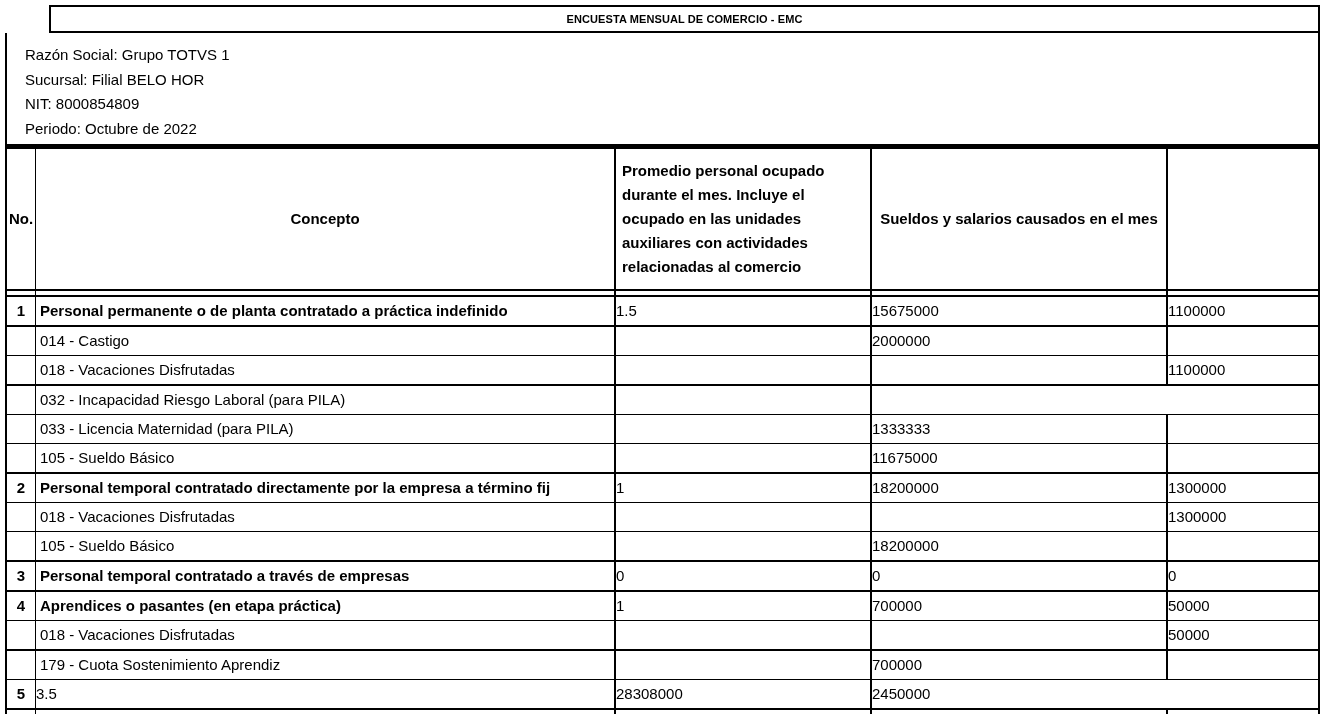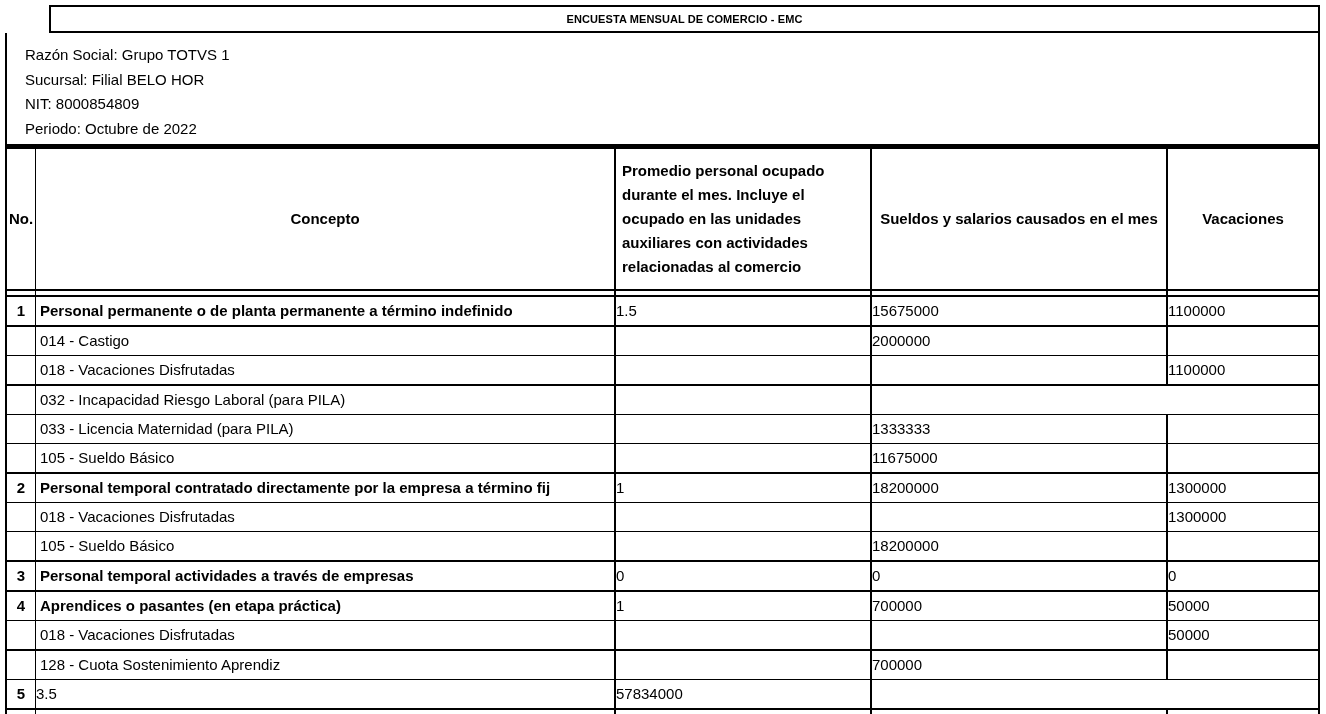--- a/index.html
+++ b/index.html
@@ -55,36 +55,35 @@
       <div>Sucursal: Filial BELO HOR</div>
       <div>NIT: 8000854809</div>
       <div>Periodo: Octubre de 2022</div>
     </div>
 
     <div class="thead">
       <div class="th th-no">No.</div>
       <div class="th th-mid">Concepto</div>
       <div class="th th-mid">Promedio personal ocupado durante el mes. Incluye el ocupado en las unidades auxiliares con actividades relacionadas al comercio</div>
       <div class="th th-mid">Sueldos y salarios causados en el mes</div>
-      <div class="th">Vacaciones</div>
     </div>
 
     <div class="vgap">
       <span class="vstub" style="left:0"></span>
       <span class="vstub" style="left:30px;width:1px"></span>
       <span class="vstub" style="left:609px"></span>
       <span class="vstub" style="left:865px"></span>
       <span class="vstub" style="left:1161px"></span>
       <span class="vstub" style="left:1313px"></span>
     </div>
 
     <div class="tbody" id="rows">
         <div class="trow bb2 bold">
           <div class="cell c-no">1</div>
-          <div class="cell c-con">Personal permanente o de planta permanente a término indefinido</div>
+          <div class="cell c-con">Personal permanente o de planta contratado a práctica indefinido</div>
           <div class="cell c-num">1.5</div>
           <div class="cell c-num">15675000</div>
           <div class="cell c-num c-vac">1100000</div>
         </div>
         <div class="trow bb1">
           <div class="cell c-no"></div>
           <div class="cell c-con">014 - Castigo</div>
           <div class="cell c-num"></div>
           <div class="cell c-num">2000000</div>
           <div class="cell c-num c-vac"></div>
@@ -132,50 +131,51 @@
         </div>
         <div class="trow bb2">
           <div class="cell c-no"></div>
           <div class="cell c-con">105 - Sueldo Básico</div>
           <div class="cell c-num"></div>
           <div class="cell c-num">18200000</div>
           <div class="cell c-num c-vac"></div>
         </div>
         <div class="trow bb2 bold">
           <div class="cell c-no">3</div>
-          <div class="cell c-con">Personal temporal actividades a través de empresas</div>
+          <div class="cell c-con">Personal temporal contratado a través de empresas</div>
           <div class="cell c-num">0</div>
           <div class="cell c-num">0</div>
           <div class="cell c-num c-vac">0</div>
         </div>
         <div class="trow bb1 bold">
           <div class="cell c-no">4</div>
           <div class="cell c-con">Aprendices o pasantes (en etapa práctica)</div>
           <div class="cell c-num">1</div>
           <div class="cell c-num">700000</div>
           <div class="cell c-num c-vac">50000</div>
         </div>
         <div class="trow bb2">
           <div class="cell c-no"></div>
           <div class="cell c-con">018 - Vacaciones Disfrutadas</div>
           <div class="cell c-num"></div>
           <div class="cell c-num"></div>
           <div class="cell c-num c-vac">50000</div>
         </div>
         <div class="trow bb1">
           <div class="cell c-no"></div>
-          <div class="cell c-con">128 - Cuota Sostenimiento Aprendiz</div>
+          <div class="cell c-con">179 - Cuota Sostenimiento Aprendiz</div>
           <div class="cell c-num"></div>
           <div class="cell c-num">700000</div>
           <div class="cell c-num c-vac"></div>
         </div>
         <div class="trow bb0 bold">
           <div class="cell c-no">5</div>
           <div class="cell c-num">3.5</div>
-          <div class="cell c-num">57834000</div>
+          <div class="cell c-num">28308000</div>
+          <div class="cell c-num c-vac">2450000</div>
         </div>
       </div>
 
     <div class="bstubs">
       <span class="vstub" style="left:0;height:5px"></span>
       <span class="vstub" style="left:30px;width:1px;height:5px"></span>
       <span class="vstub" style="left:609px;height:5px"></span>
       <span class="vstub" style="left:865px;height:5px"></span>
       <span class="vstub" style="left:1161px;height:5px"></span>
       <span class="vstub" style="left:1313px;height:5px"></span>

